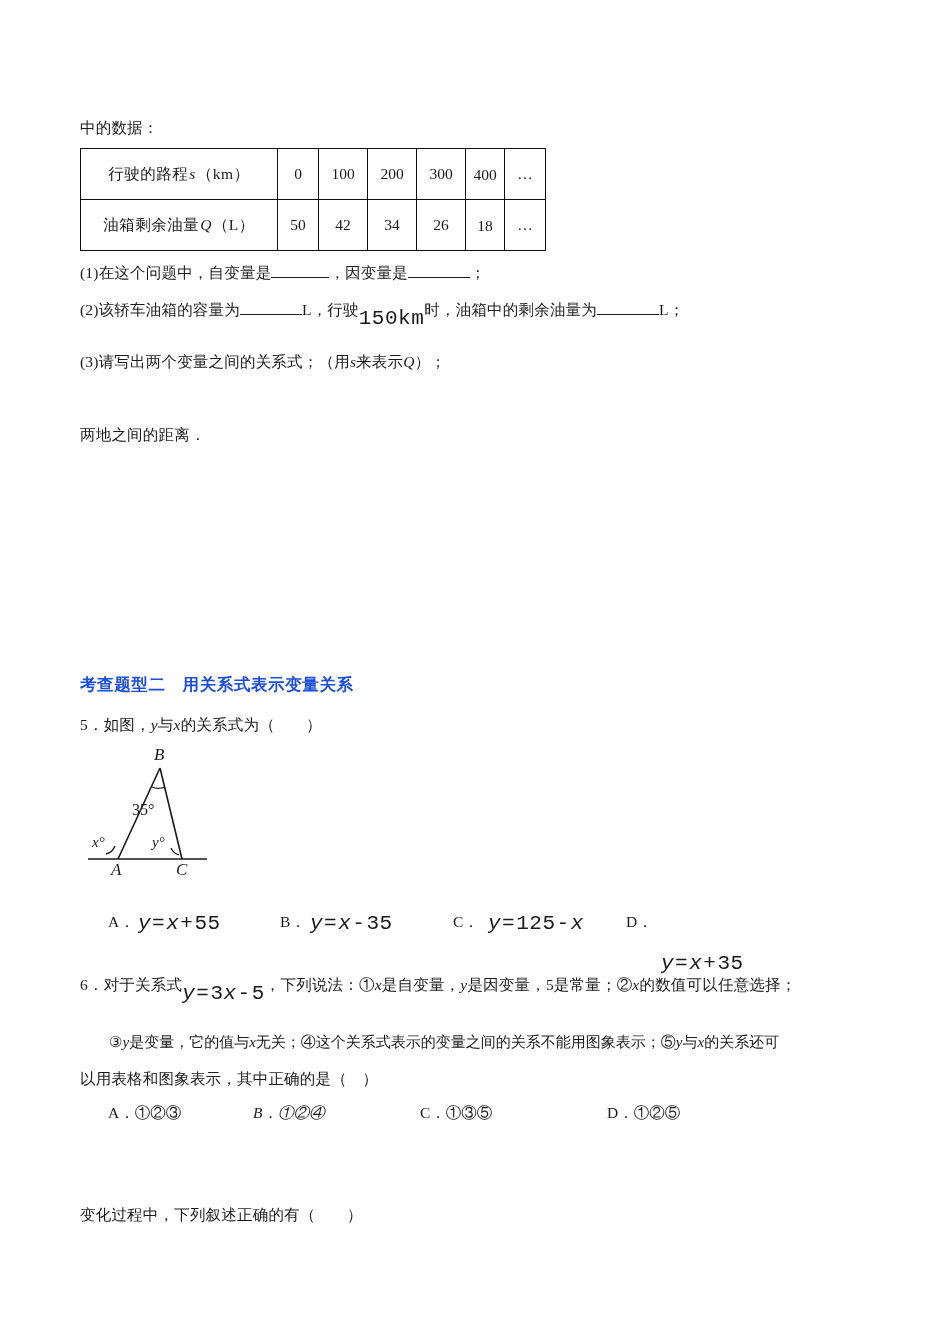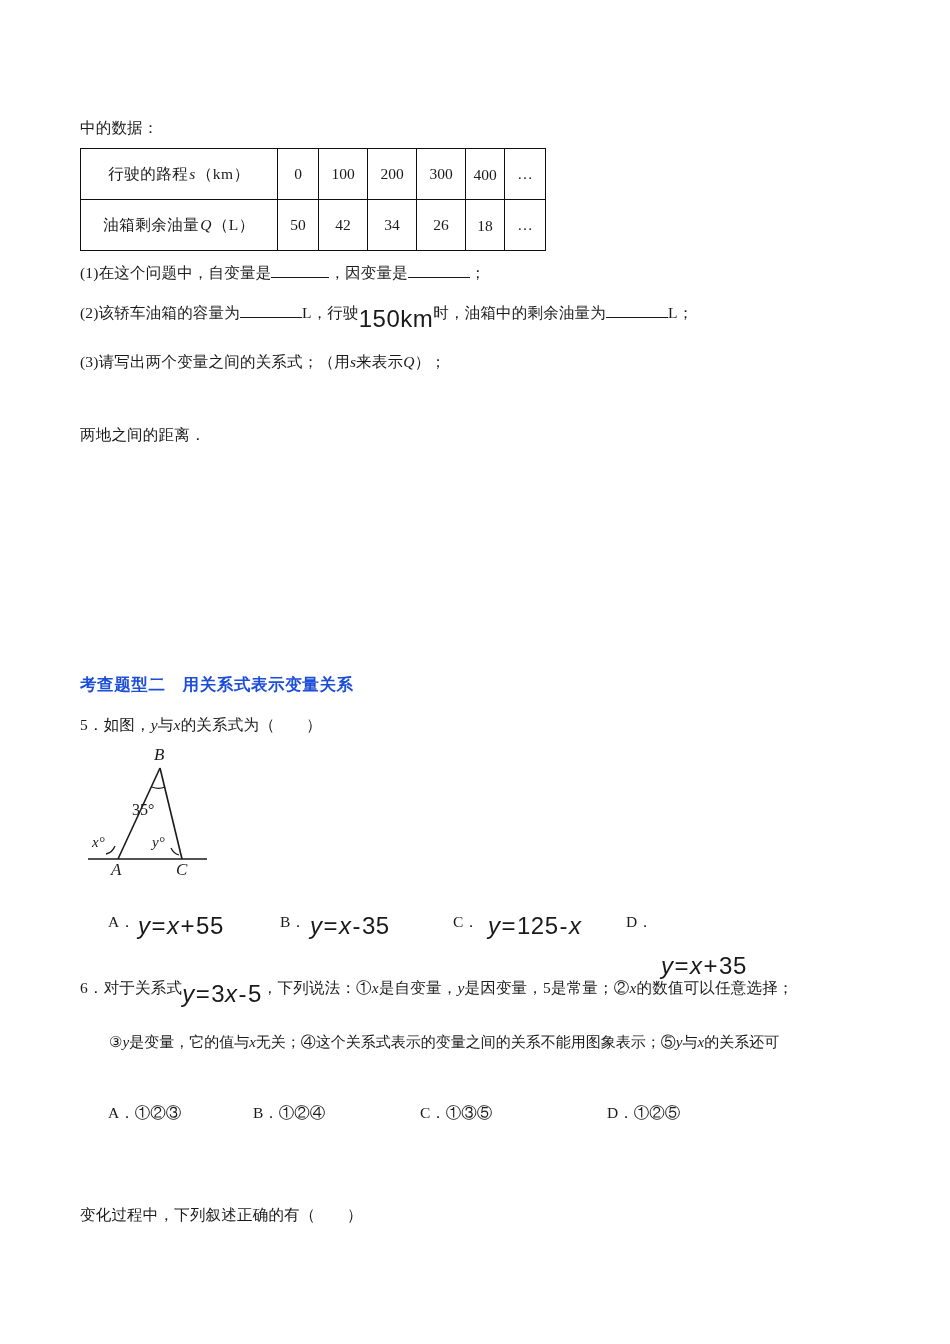--- a/index.html
+++ b/index.html
@@ -27,22 +27,22 @@
   .ln {
     position: absolute;
     font-size: 15.5px;
     line-height: 20px;
     white-space: nowrap;
     letter-spacing: 0.2px;
   }
 
   
   .mf {
-    font-family: Liberation Sans, sans-serif;
-    font-size: 24px;
+    font-family: Liberation Mono, monospace;
+    font-size: 21px;
     font-style: italic;
     position: relative;
     top: 9px;
     letter-spacing: 0.5px;
   }
   .mf .rm { font-style: normal; }
   .mf .op { font-style: normal; padding: 0 1px; }
 
   
   .blank {
@@ -209,24 +209,25 @@
   </div>
 
   <div class="ln" style="left:80px; top:975px;">
     <span>6．对于关系式</span><span class="mf"><span>y</span><span class="op">=</span><span class="rm">3</span><span>x</span><span class="op">-</span><span class="rm">5</span></span><span>，下列说法：①</span><span style="font-style:italic;">x</span><span>是自变量，</span><span style="font-style:italic;">y</span><span>是因变量，5是常量；②</span><span style="font-style:italic;">x</span><span>的数值可以任意选择；</span>
   </div>
 
   <div class="ln tight" style="left:80px; top:1032px; font-size:15px;">
     <span>③</span><span style="font-style:italic;">y</span><span>是变量，它的值与</span><span style="font-style:italic;">x</span><span>无关；④这个关系式表示的变量之间的关系不能用图象表示；⑤</span><span style="font-style:italic;">y</span><span>与</span><span style="font-style:italic;">x</span><span>的关系还可</span>
   </div>
 
+  <div class="ln" style="left:80px; top:1069px;">以用表格和图象表示，其中正确的是（　）</div>
 
   <div class="optrow" style="left:108px; top:1103px; width:700px;">
     <span class="opt" style="left:0px;"><span>A．</span><span class="circnum">①②③</span></span>
-    <span class="opt" style="left:145px;"><span>B．</span><span class="circnum">①②④</span></span>
+    <span class="opt" style="left:145px;font-style:italic;"><span>B．</span><span class="circnum">①②④</span></span>
     <span class="opt" style="left:312px;"><span>C．</span><span class="circnum">①③⑤</span></span>
     <span class="opt" style="left:472px;margin-left:27px;"><span>D．</span><span class="circnum">①②⑤</span></span>
   </div>
 
 
   <div class="ln" style="left:80px; top:1205px;">变化过程中，下列叙述正确的有（　　）</div>
 
 </div>
 
 </body></html>

